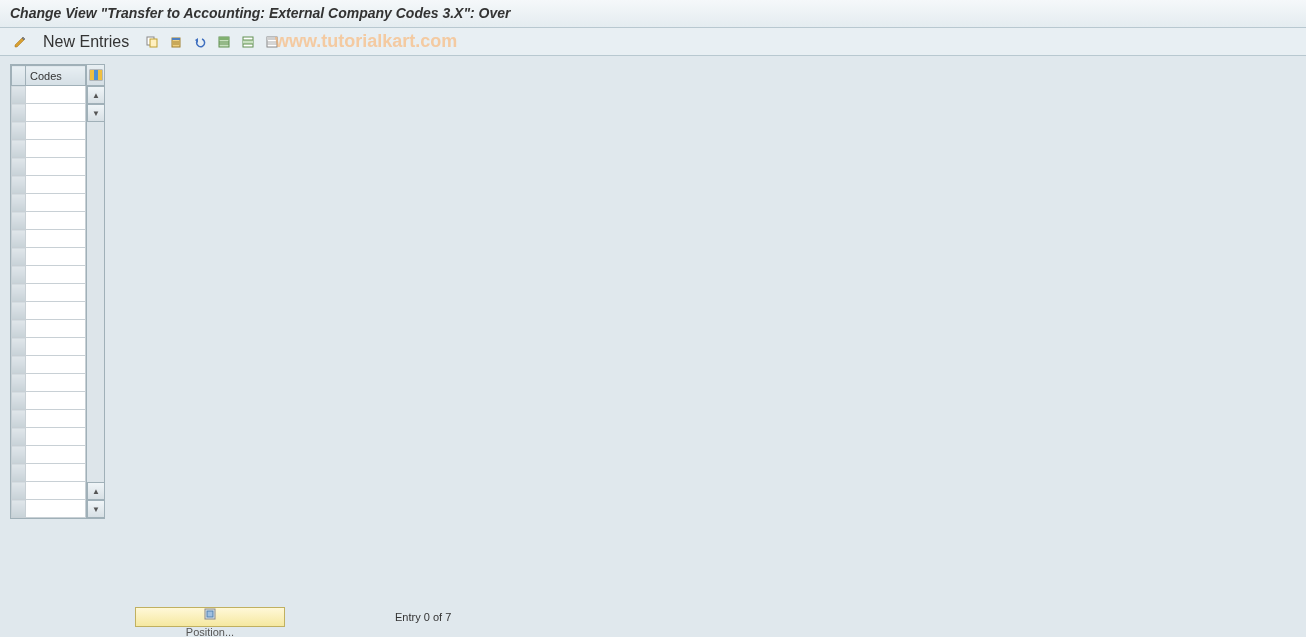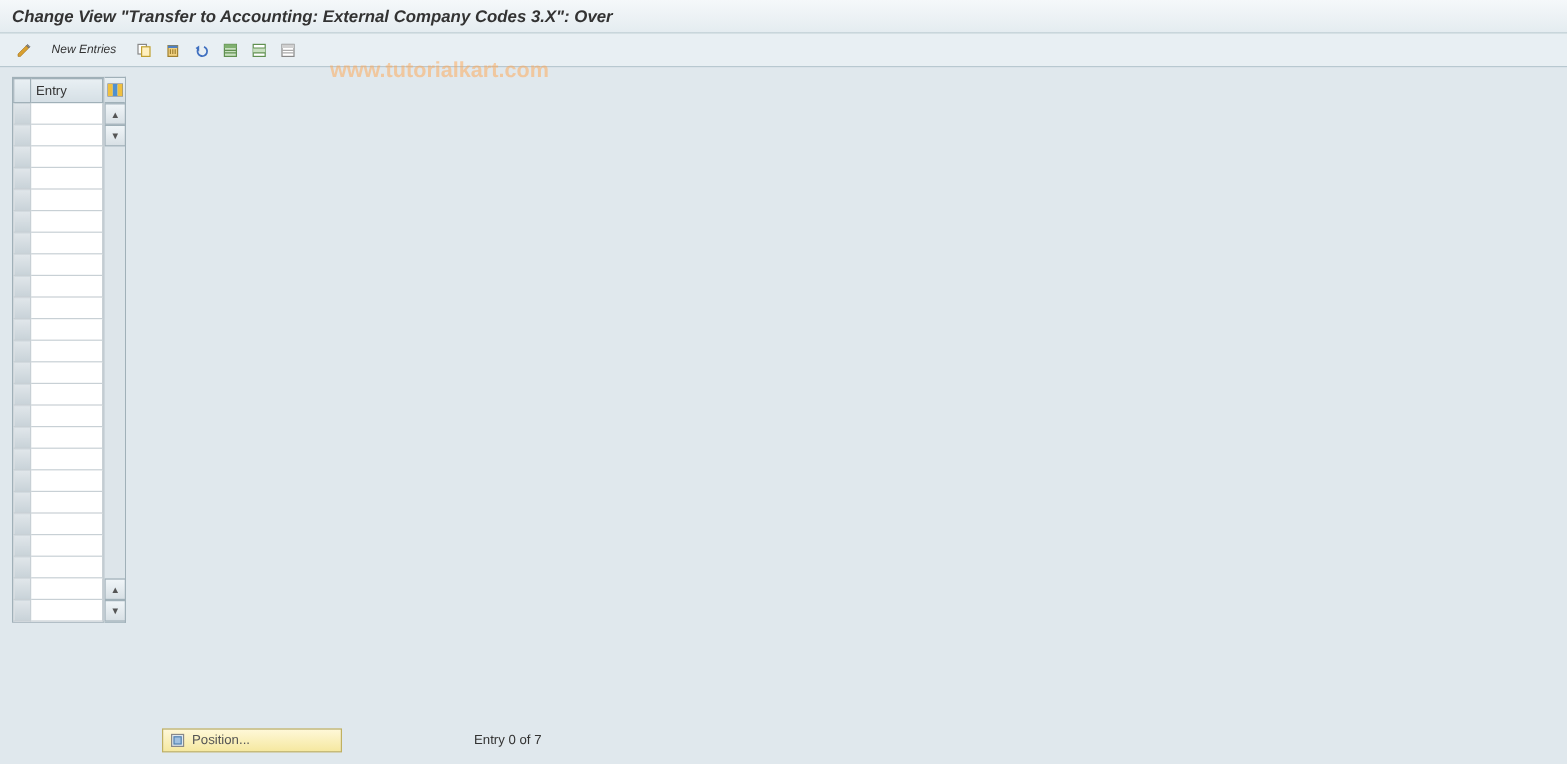--- a/index.html
+++ b/index.html
@@ -43,29 +43,28 @@
       align-items: center;
       justify-content: center;
       cursor: pointer;
       border: 1px solid transparent;
       border-radius: 2px;
     }
     .toolbar-text-btn {
       padding: 2px 8px;
       cursor: pointer;
       color: #333;
-      font-size: 10px;
+      font-size: 16px;
       border: 1px solid transparent;
       border-radius: 2px;
-      font-style: italic;
     }
     .watermark {
       position: absolute;
       left: 275px;
-      top: 20px;
+      top: 3px;
       font-size: 18px;
       font-weight: bold;
       color: rgba(255, 165, 80, 0.5);
       pointer-events: none;
     }
     .content-area {
       position: relative;
       padding: 8px 10px;
       height: calc(100% - 56px);
     }
@@ -134,20 +133,21 @@
       height: 20px;
       background: linear-gradient(to bottom, #fff8d8, #f5e8a0);
       border: 1px solid #c0b060;
       display: flex;
       align-items: center;
       padding: 0 6px;
       cursor: pointer;
       font-size: 11px;
       color: #555;
       gap: 6px;
+      flex-direction: column;
     }
     .pos-icon {
       width: 12px;
       height: 12px;
       display: inline-flex;
     }
     .entry-status {
       font-size: 11px;
       color: #333;
       margin-left: 80px;
@@ -244,21 +244,21 @@
   <div class="watermark">www.tutorialkart.com</div>
 </div>
 
 <div class="content-area">
   <div class="grid-wrapper">
     <div class="table-container">
       <table class="grid-table">
         <thead>
           <tr>
             <th class="selector-col"></th>
-            <th class="cocd-col">Entry</th>
+            <th class="cocd-col">Codes</th>
           </tr>
         </thead>
         <tbody id="grid-body">
         <tr>
               <td class="selector-cell"></td>
               <td class="data-cell"></td>
             </tr>
             <tr>
               <td class="selector-cell"></td>
               <td class="data-cell"></td>

